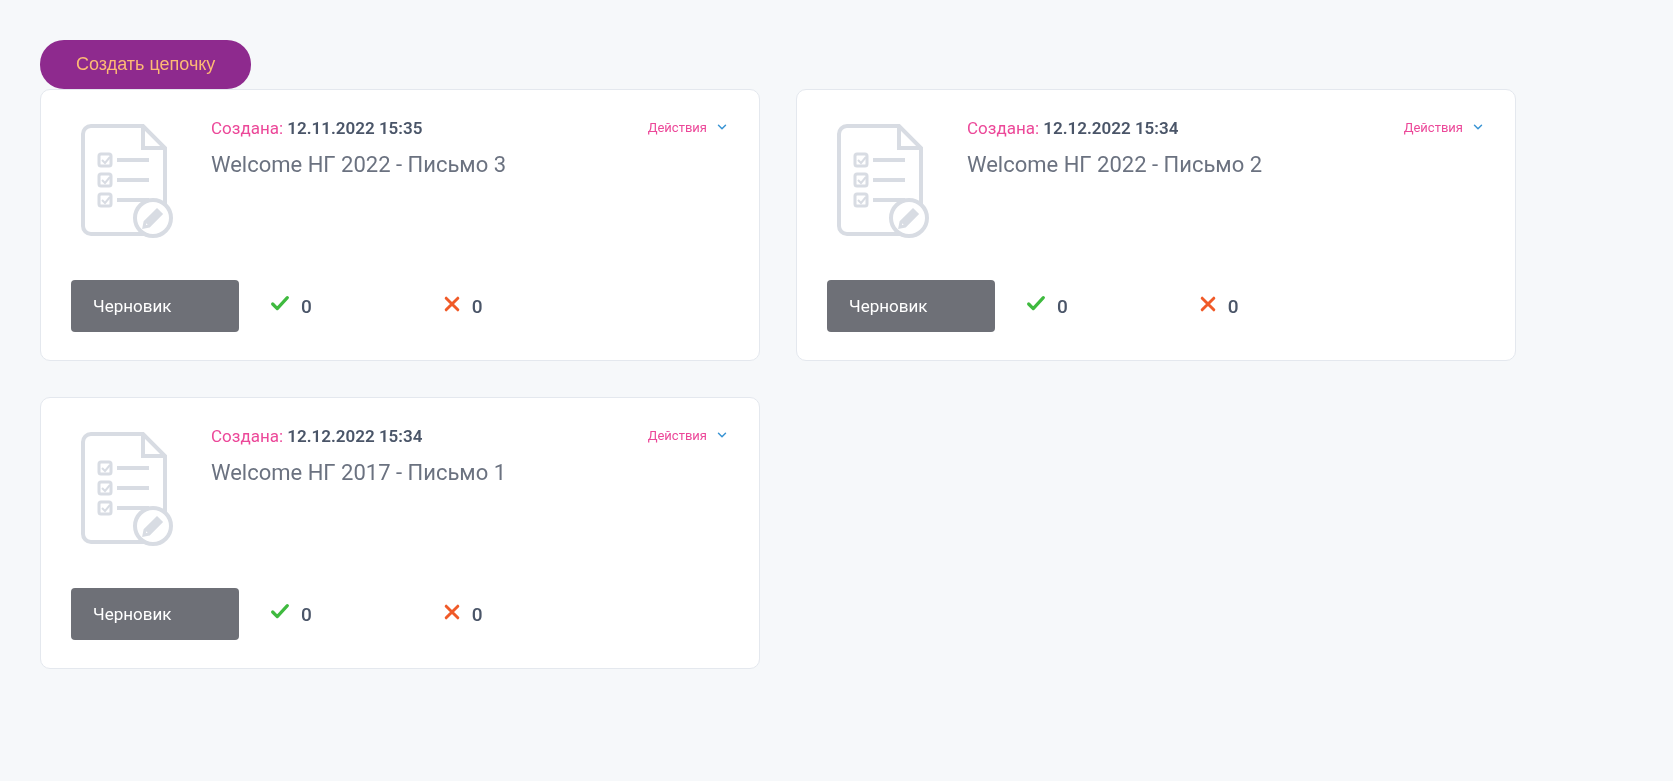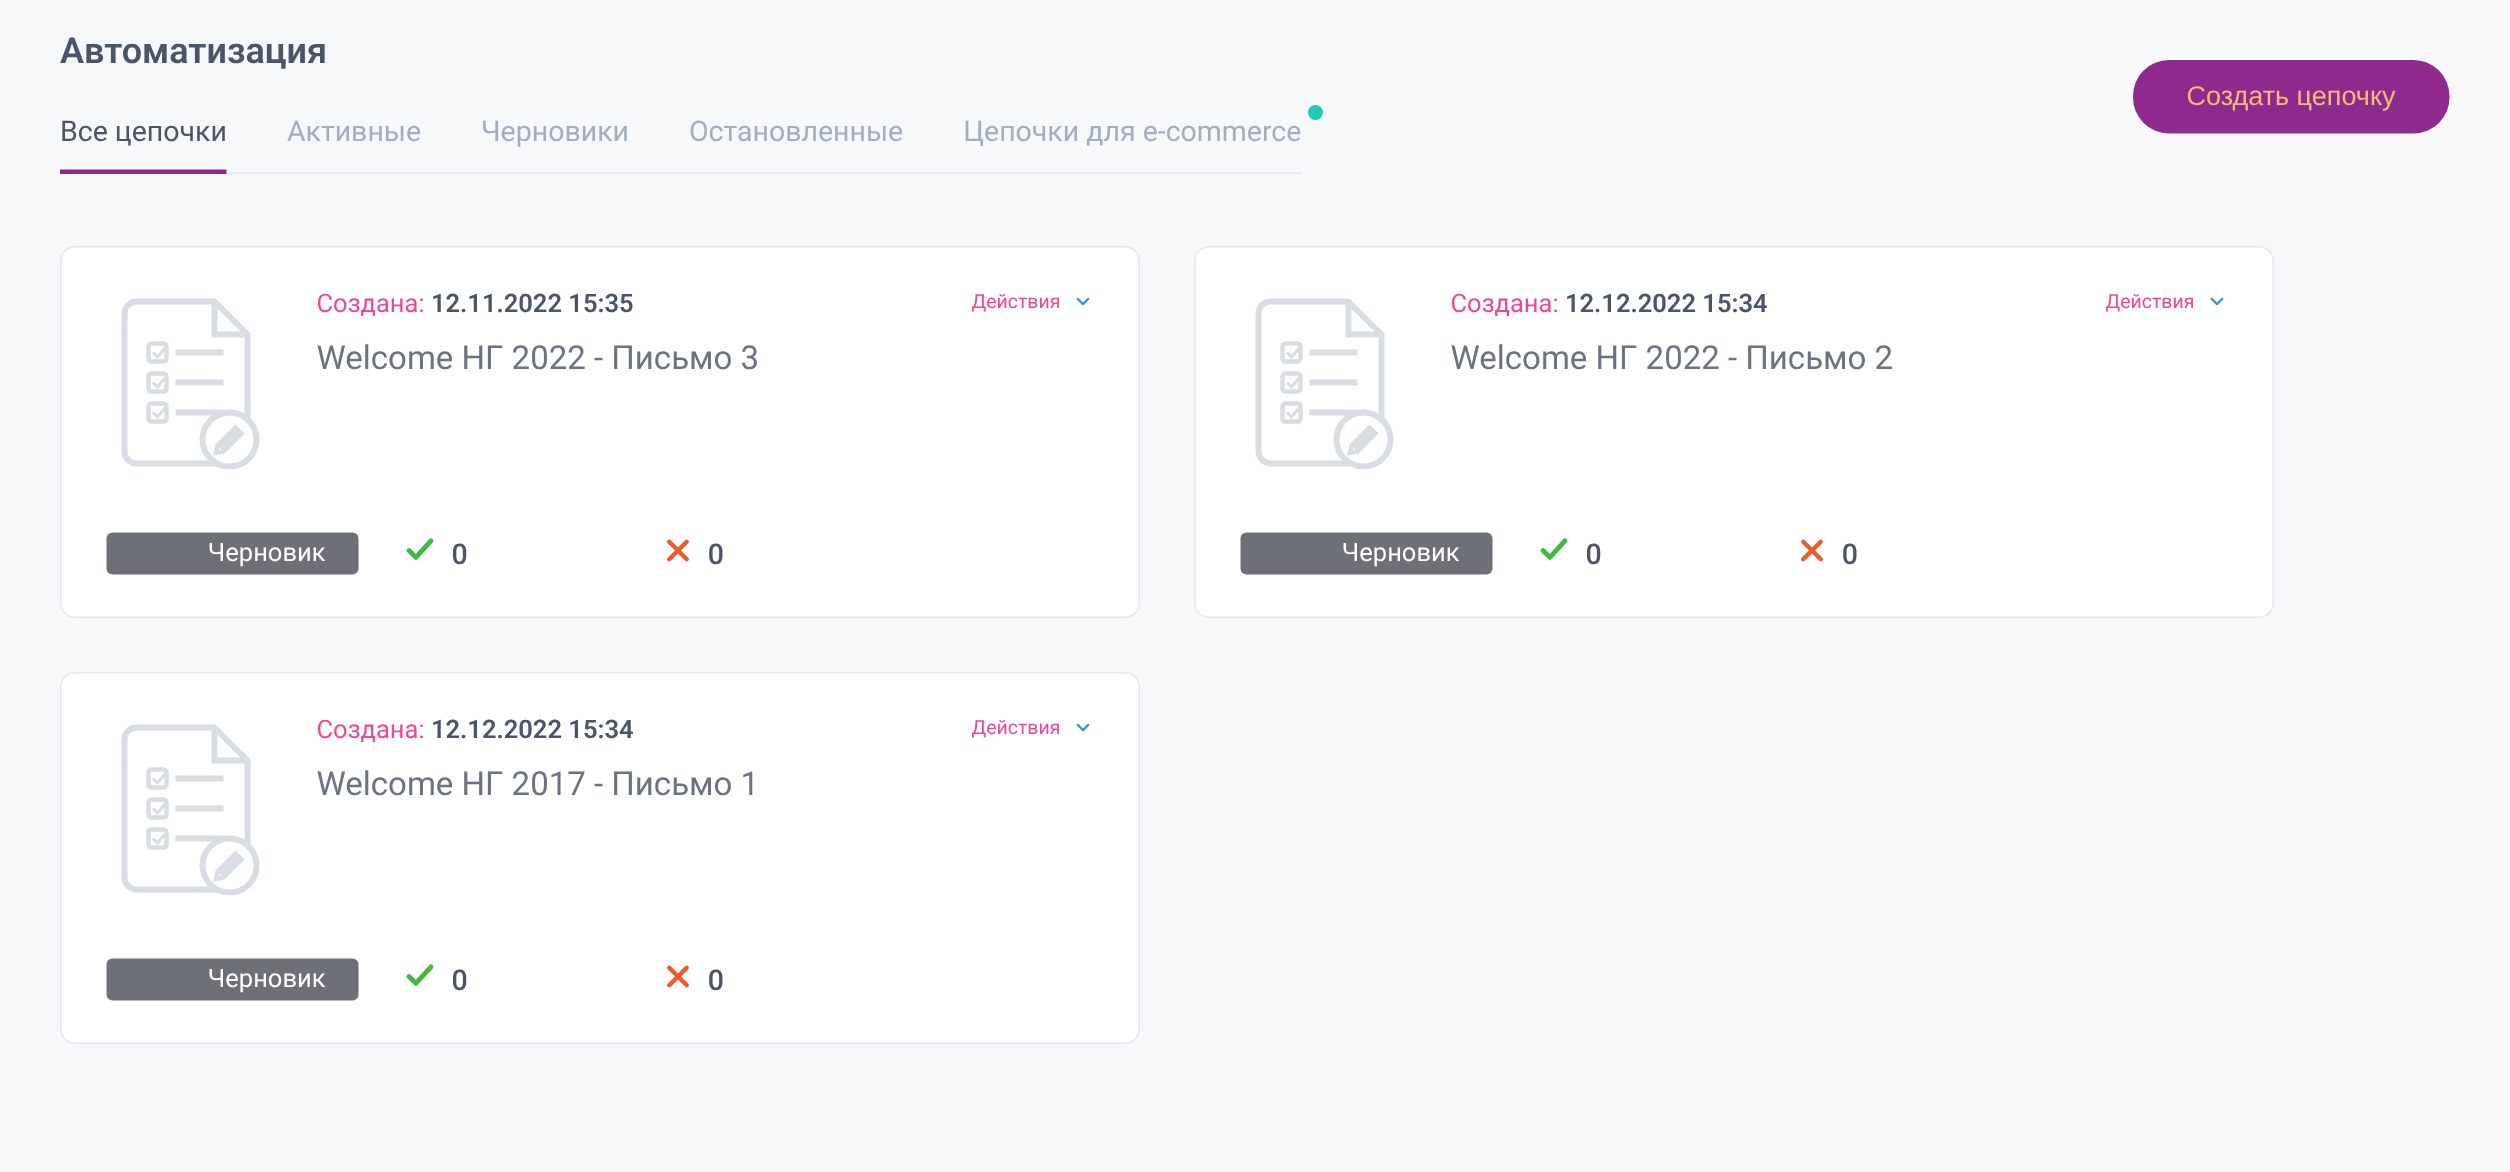--- a/index.html
+++ b/index.html
@@ -100,49 +100,39 @@
   .card-bottom {
     display: flex;
     align-items: center;
     gap: 30px;
     margin-top: 42px;
   }
   .badge {
     background: #6e7077;
     color: #fff;
     font-size: 17px;
-    padding: 4px 22px;
+    padding: 16px 22px;
     border-radius: 4px;
     min-width: 168px;
-    text-align: right;
+    text-align: left;
   }
   .stat {
     display: flex;
     align-items: center;
     gap: 10px;
     font-size: 19px;
     color: #4a5568;
     font-weight: 500;
   }
   .stat-gap { width: 70px; }
 </style>
 </head>
 <body>
 
 <div class="header-row">
-  <div>
-    <h1 class="page-title">Автоматизация</h1>
-    <div class="tabs" id="tabs">
-        <div class="tab active">Все цепочки</div>
-        <div class="tab">Активные</div>
-        <div class="tab">Черновики</div>
-        <div class="tab">Остановленные</div>
-        <div class="tab">Цепочки для e-commerce<span class="dot"></span></div>
-      </div>
-  </div>
   <button class="create-btn">Создать цепочку</button>
 </div>
 
 <div class="cards" id="cards">
     <div class="card">
     <div class="card-top">
       <div class="doc-icon">
           <svg width="110" height="120" viewBox="0 0 110 120" fill="none">
   <path d="M20 8 h52 l22 22 v78 a8 8 0 0 1 -8 8 h-66 a8 8 0 0 1 -8 -8 v-92 a8 8 0 0 1 8 -8 z" stroke="#d8dce3" stroke-width="4" fill="none"></path>
   <path d="M72 8 v22 h22" stroke="#d8dce3" stroke-width="4" fill="none"></path>

